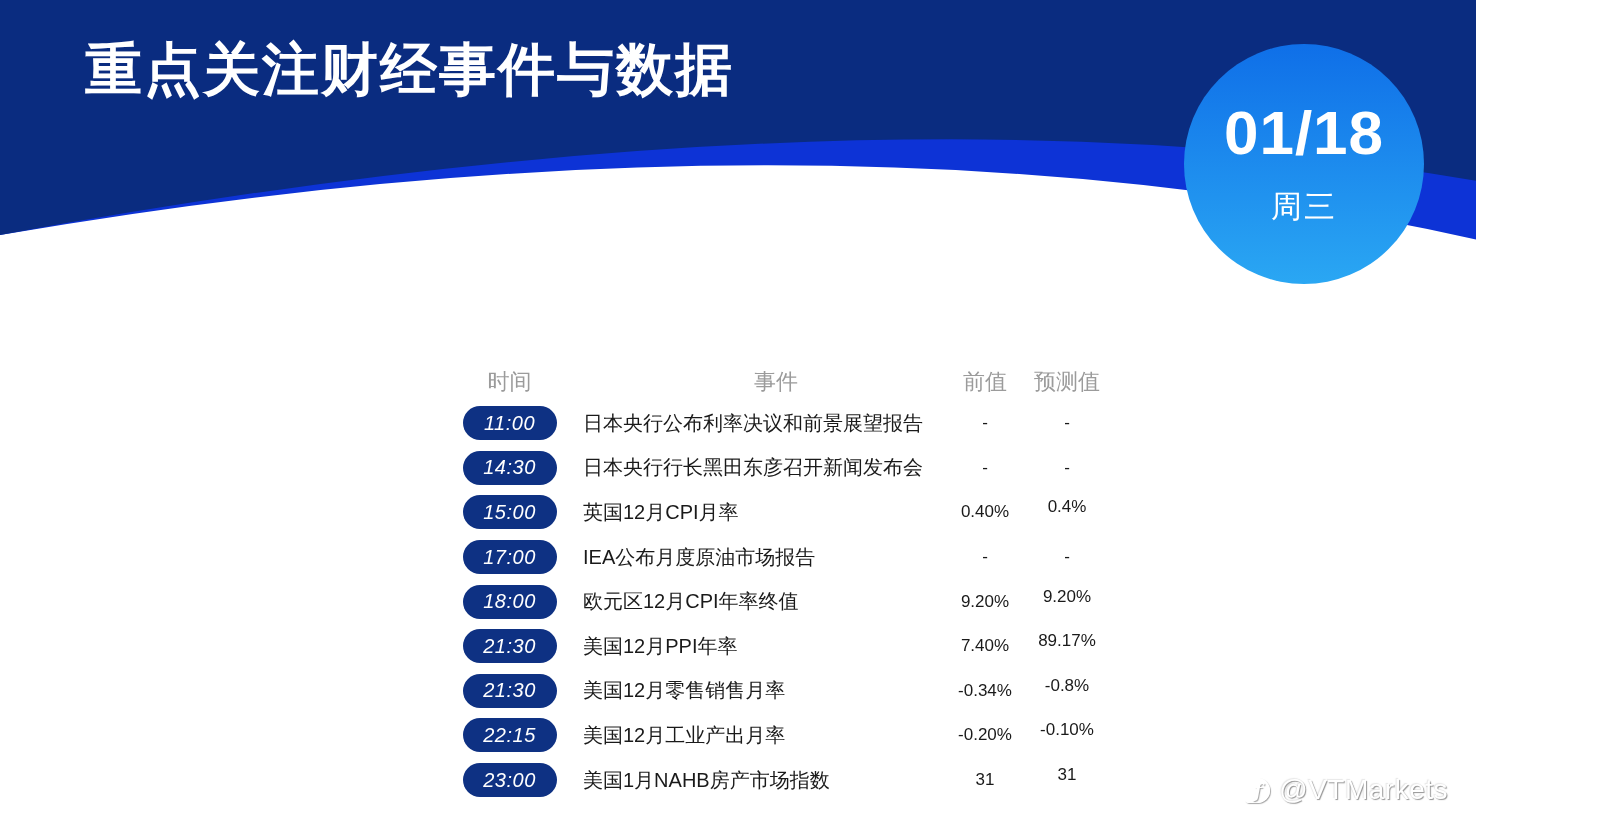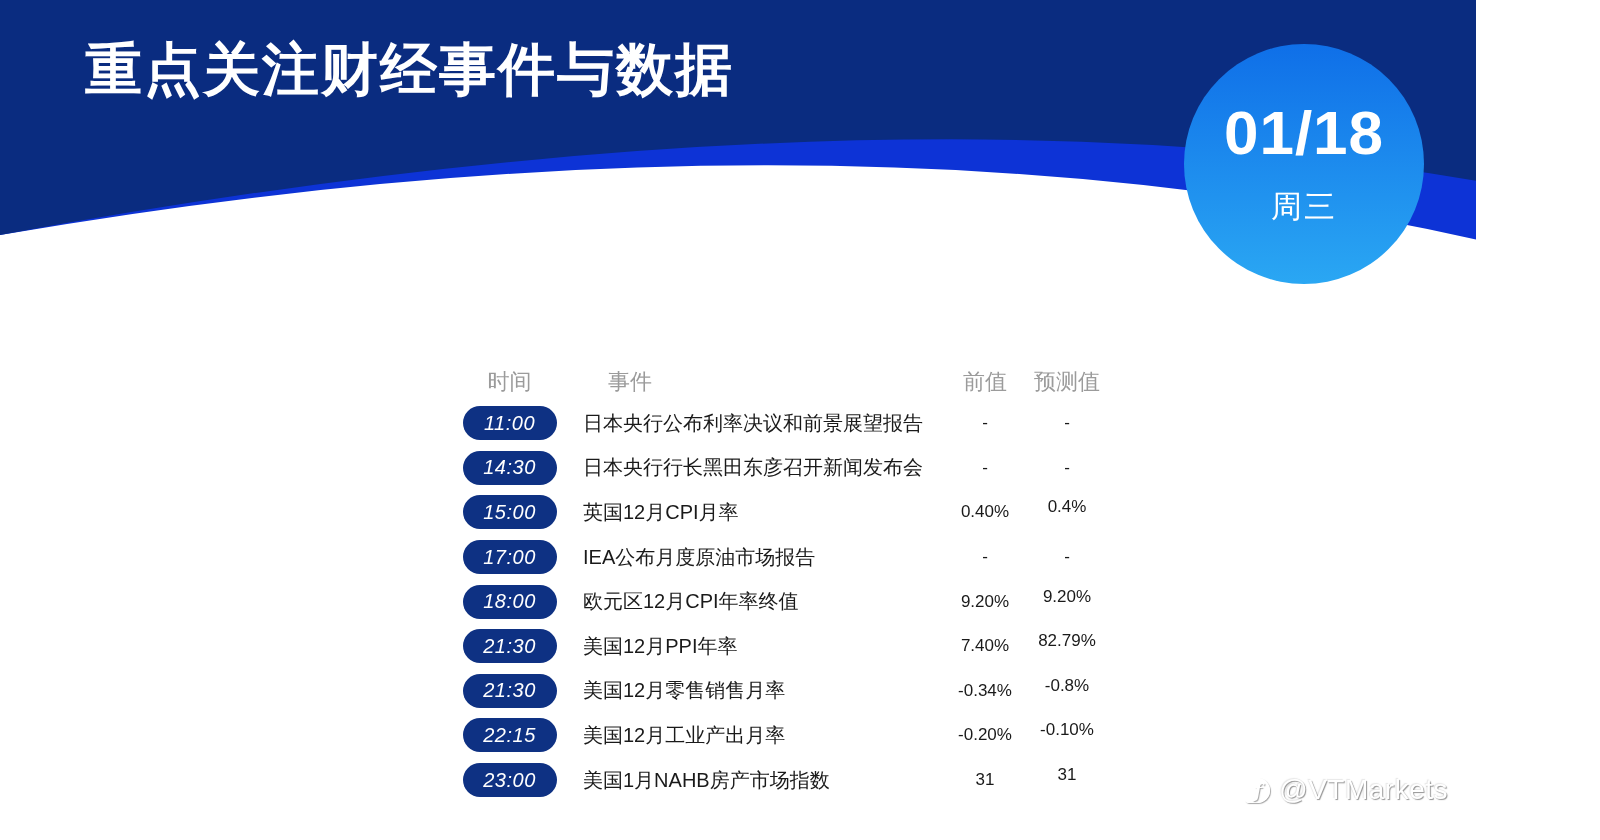--- a/index.html
+++ b/index.html
@@ -61,21 +61,21 @@
   }
   .thead {
     display: grid;
     grid-template-columns: 139px 365px 82px 82px;
     height: 38px;
     align-items: center;
     color: var(--header_gray);
     font-size: 22px;
   }
   .thead .c1 { text-align: center; }
-  .thead .c2 { padding-left: 29px; text-align: left; }
+  .thead .c2 { padding-left: 29px; text-align: center; }
   .thead .c3, .thead .c4 { text-align: center; }
   .trow {
     display: grid;
     grid-template-columns: 139px 365px 82px 82px;
     height: 44.6px;
     align-items: center;
   }
   .cell-time { display: flex; justify-content: center; font-style: italic; }
   .time-pill {
     width: 94px; height: 34px;
@@ -201,21 +201,21 @@
       <div class="cell-prev">9.20%</div>
       <div class="cell-forecast raised">9.20%</div>
     </div>
 
     <div class="trow">
       <div class="cell-time">
         <span class="time-pill">21:30</span>
       </div>
       <div class="cell-event">美国12月PPI年率</div>
       <div class="cell-prev">7.40%</div>
-      <div class="cell-forecast raised">82.79%</div>
+      <div class="cell-forecast raised">89.17%</div>
     </div>
 
     <div class="trow">
       <div class="cell-time">
         <span class="time-pill">21:30</span>
       </div>
       <div class="cell-event">美国12月零售销售月率</div>
       <div class="cell-prev">-0.34%</div>
       <div class="cell-forecast raised">-0.8%</div>
     </div>

